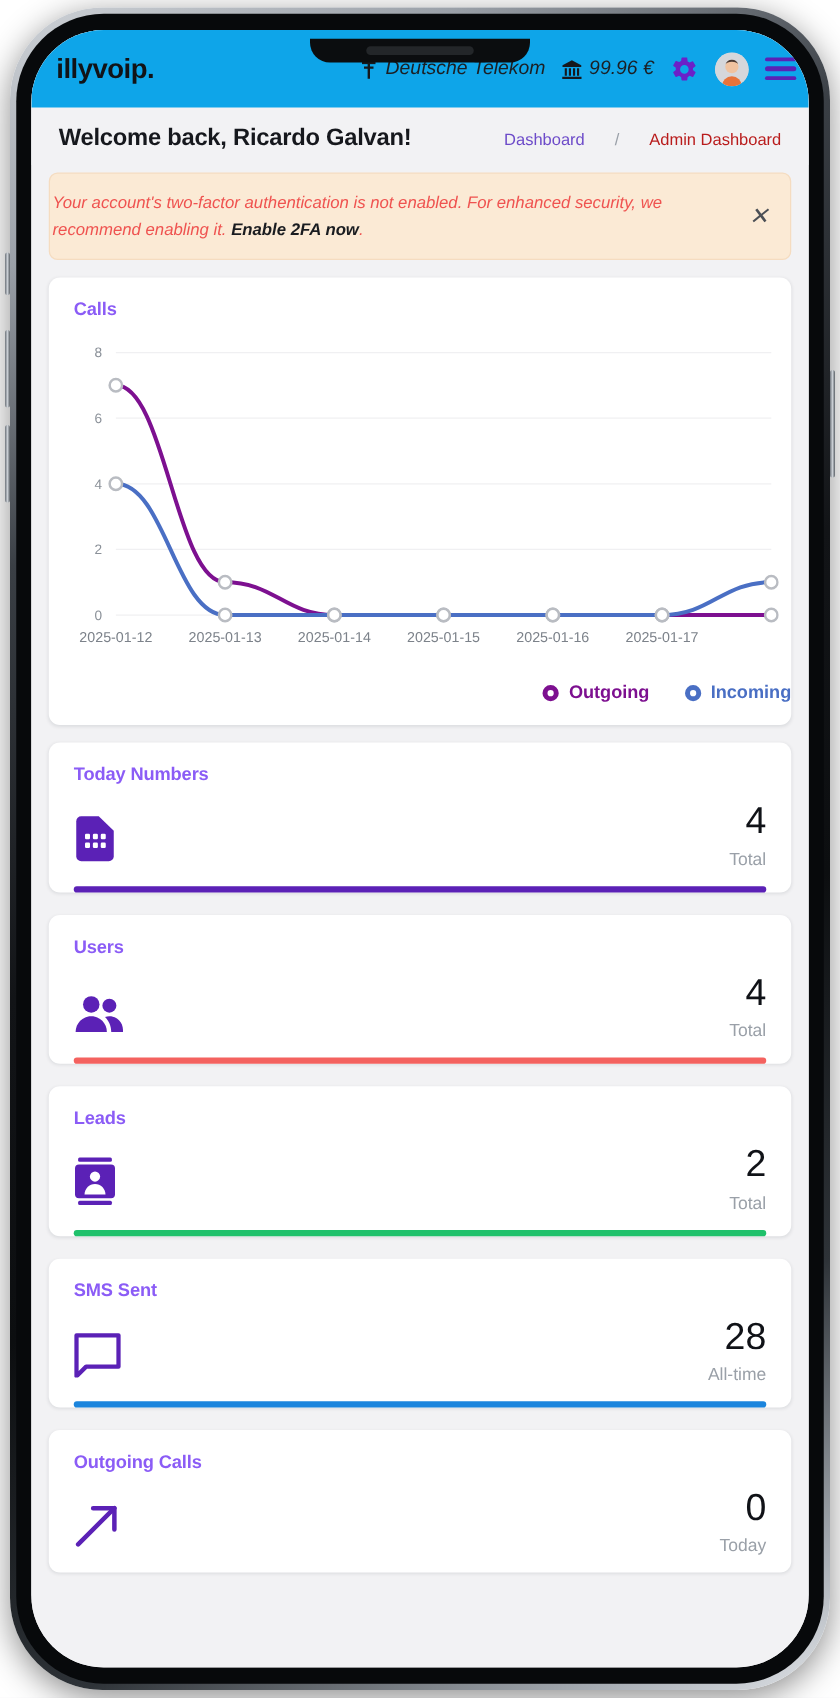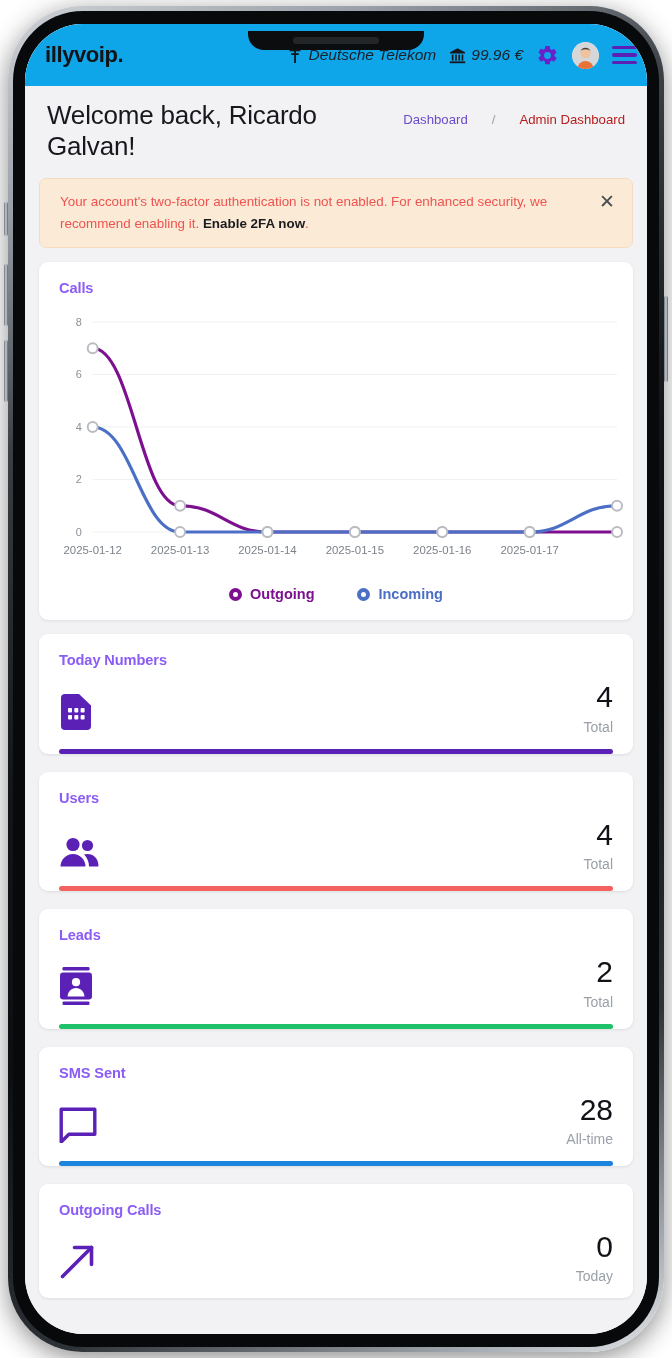--- a/index.html
+++ b/index.html
@@ -136,22 +136,22 @@
   #hamburger i { display: block; height: 3.6px; background: #5b21b6; border-radius: 2px; }
 
   
   #welcome-row {
     background: #f2f2f4;
     display: flex;
     align-items: baseline;
     padding: 14px 22px 10px 22px;
   }
   #page-title {
-    font-size: 26px;
-    font-weight: normal;
+    font-size: 19px;
+    font-weight: bold;
     color: #16181d;
     letter-spacing: -.2px;
   }
   #breadcrumb {
     margin-left: auto;
     font-size: 13.2px;
     display: flex;
     align-items: flex-start;
     gap: 24px;
     white-space: nowrap;
@@ -159,24 +159,25 @@
   .crumb-link { color: #6d4bc9; }
   .crumb-sep  { color: #9aa0a8; }
   .crumb-cur  { color: #b91c1c; }
 
   
   #alert {
     margin: 6px 14px 0 14px;
     background: #fbead5;
     border: 1px solid #f5dcc0;
     border-radius: 7px;
-    padding: 12px 14px 13px 20px;
-    display: flex;
-    align-items: flex-start;
+    padding: 12px 14px 13px 2px;
+    display: flex;
+    align-items: center;
     gap: 10px;
+    font-style: italic;
   }
   #alert-text {
     font-size: 13.4px;
     line-height: 1.62;
     color: #ef5350;
     flex: 1;
   }
   #alert-cta { color: #1a1c20; font-weight: bold; }
   #alert-dot { color: #ef5350; }
   #alert-close {
@@ -208,23 +209,23 @@
   #chart-wrap { padding: 14px 10px 0 8px; }
   #chart-svg { display: block; width: 100%; height: 270px; }
   .grid-line { stroke: #f0f0f2; stroke-width: 1; }
   .axis-text { font-family: "Liberation Sans", sans-serif; font-size: 11px; fill: #8a9098; }
   .xaxis-text { font-family: "Liberation Sans", sans-serif; font-size: 11.5px; fill: #7c828a; }
   .series-path { fill: none; stroke-width: 3.2; stroke-linecap: round; stroke-linejoin: round; }
   .pt { fill: #ffffff; stroke-width: 2; }
 
   #legend {
     display: flex;
-    justify-content: center;
-    align-items: center;
-    gap: 43px;
+    justify-content: flex-end;
+    align-items: center;
+    gap: 28px;
     margin-top: 6px;
   }
   .legend-item { display: flex; align-items: center; gap: 8px; font-size: 14.5px; font-weight: bold; }
   .legend-dot {
     width: 13px; height: 13px; border-radius: 50%;
     border: 4px solid currentColor;
     box-sizing: border-box;
   }
 
   

